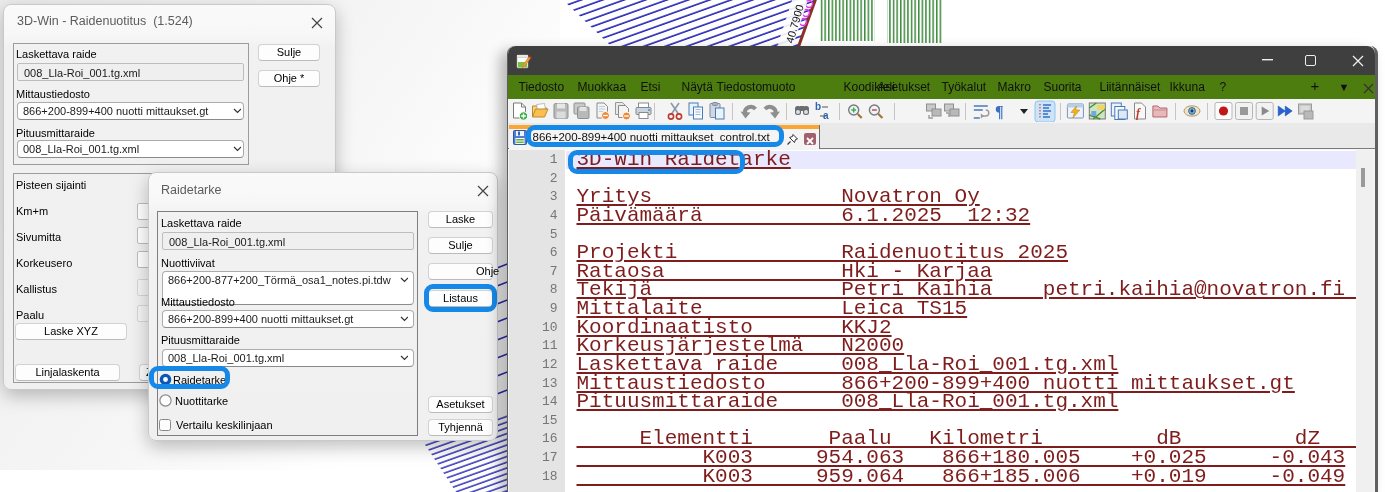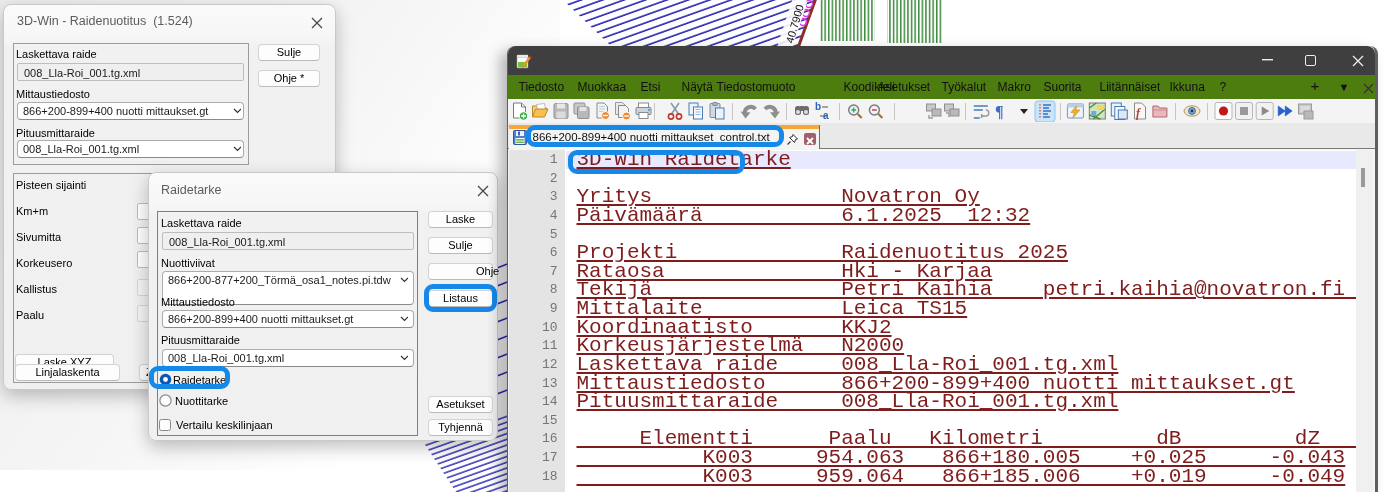--- a/index.html
+++ b/index.html
@@ -138,21 +138,21 @@
   <div class="lbl" style="left:12px;top:200px;">Km+m</div>
   <div class="lbl" style="left:12px;top:226px;">Sivumitta</div>
   <div class="lbl" style="left:12px;top:252px;">Korkeusero</div>
   <div class="lbl" style="left:12px;top:278px;">Kallistus</div>
   <div class="lbl" style="left:12px;top:304px;">Paalu</div>
   <div class="ro" style="left:133px;top:198px;width:40px;height:17px;background:#fff;"></div>
   <div class="ro" style="left:133px;top:222px;width:40px;height:17px;background:#fff;"></div>
   <div class="ro" style="left:133px;top:246px;width:40px;height:17px;background:#fff;"></div>
   <div class="ro" style="left:133px;top:274px;width:40px;height:17px;background:#f4f4f4;border-color:#d5d5d5;"></div>
   <div class="ro" style="left:133px;top:300px;width:40px;height:17px;background:#f4f4f4;border-color:#d5d5d5;"></div>
-  <div class="btn" style="left:11px;top:349px;width:99px;height:17px;">Laske XYZ</div>
+  <div class="btn" style="left:11px;top:318px;width:112px;height:17px;">Laske XYZ</div>
   <div class="btn" style="left:11px;top:359px;width:105px;height:17px;">Linjalaskenta</div>
   <div class="btn" style="left:135px;top:359px;width:80px;height:17px;text-align:left;padding-left:6px;">Zoomaus</div>
 </div>
 
 <div class="dlg" id="dlg2" style="left:148px;top:172px;width:350px;height:269px;">
   <div class="dtitle" style="left:12px;top:10px;">Raidetarke</div>
   <svg class="dclose" style="left:327px;top:11px;" width="14" height="14">
     <path d="M2 2 L12 12 M12 2 L2 12" stroke="#444" stroke-width="1.2" fill="none"></path>
   </svg>
   <div class="grp" style="left:8px;top:38px;width:261px;height:225px;border-color:#7e7e7e;"></div>

